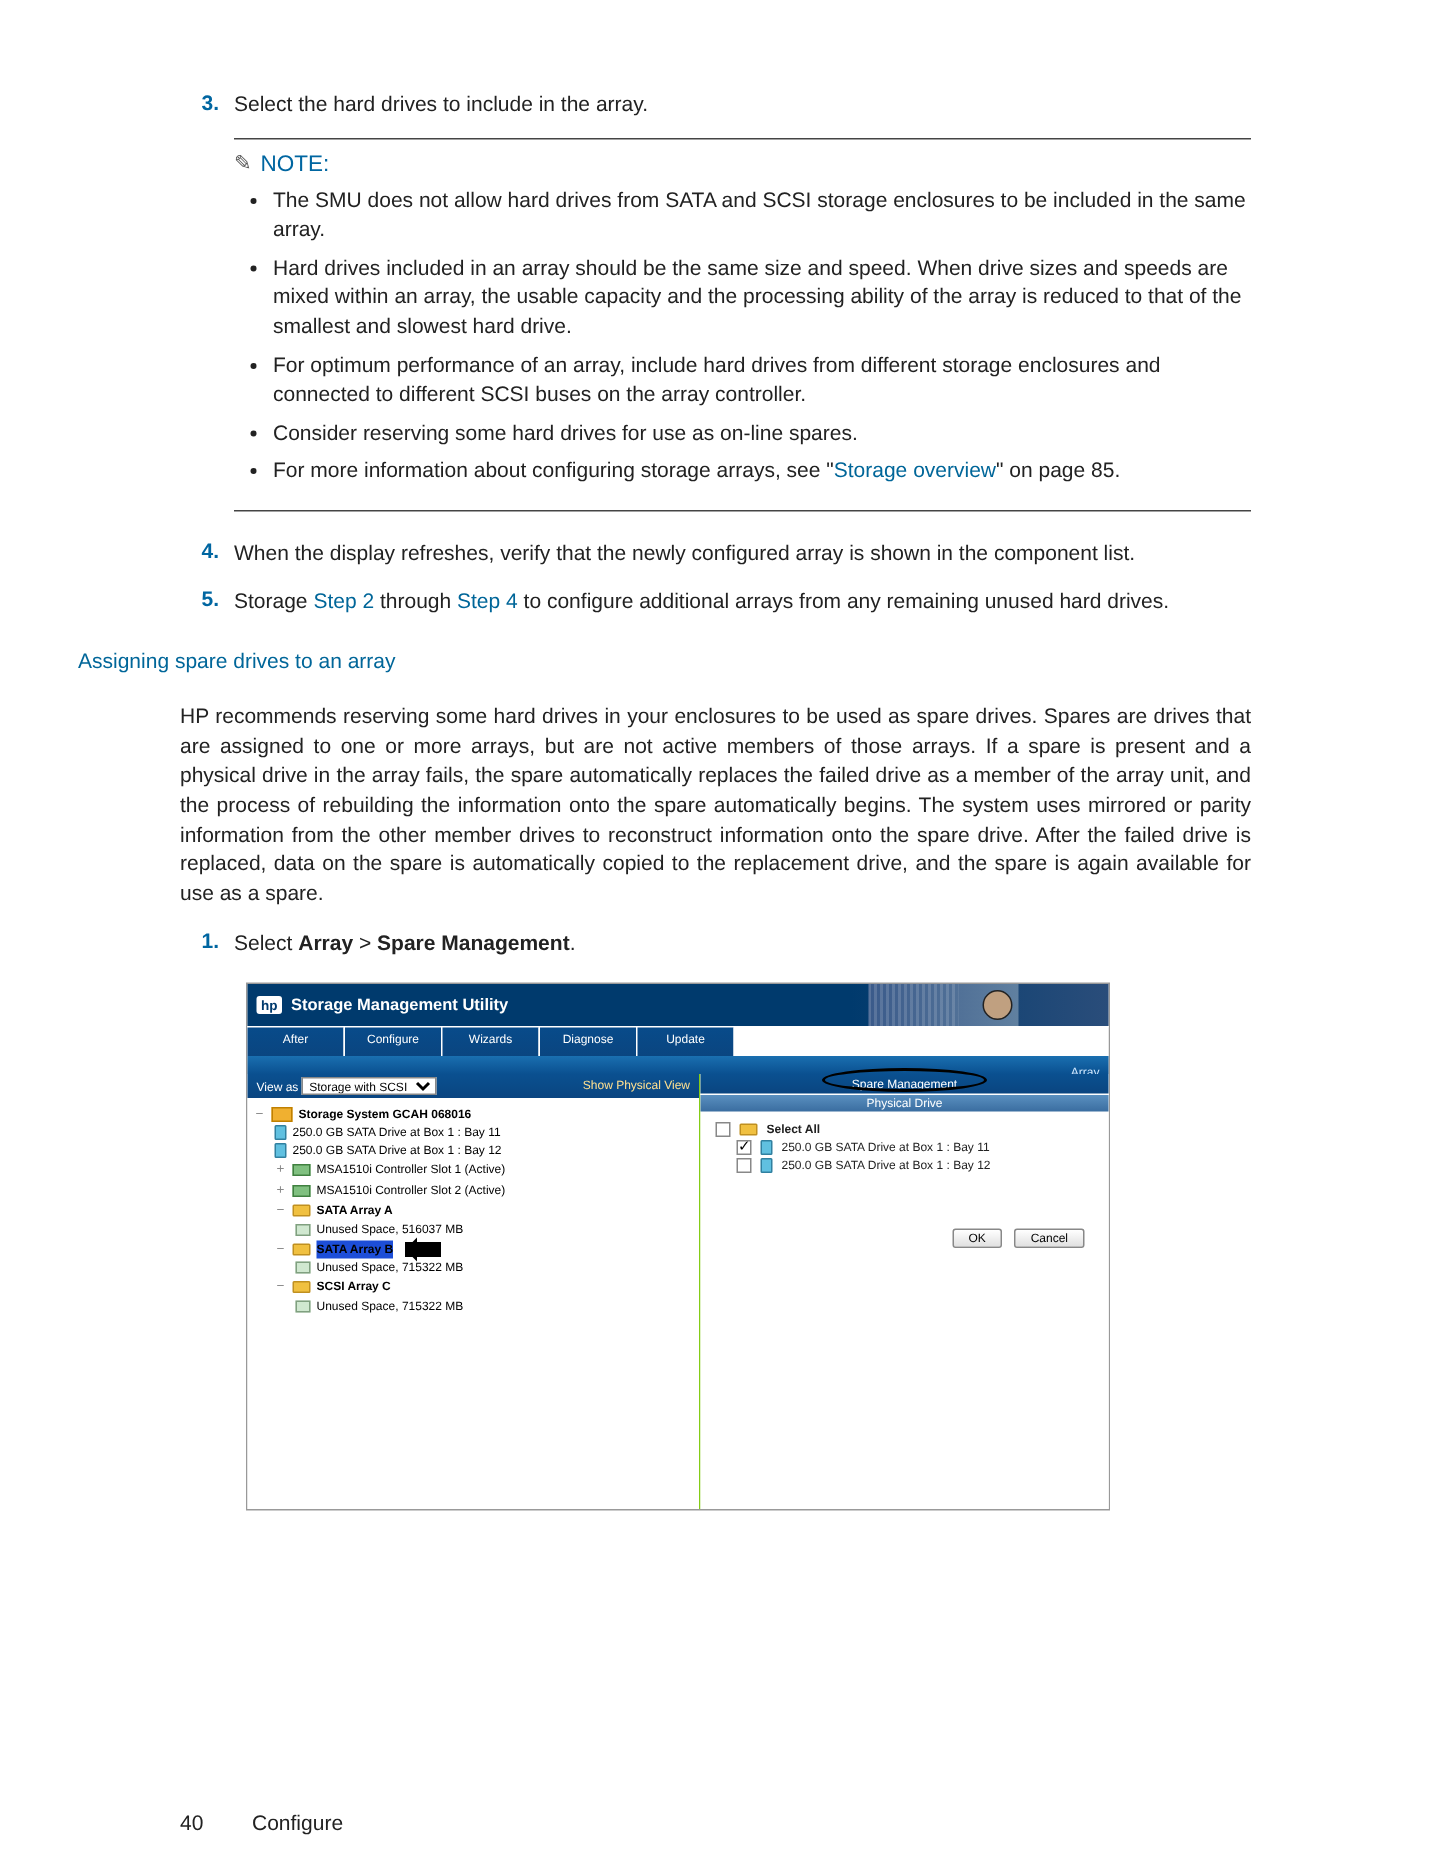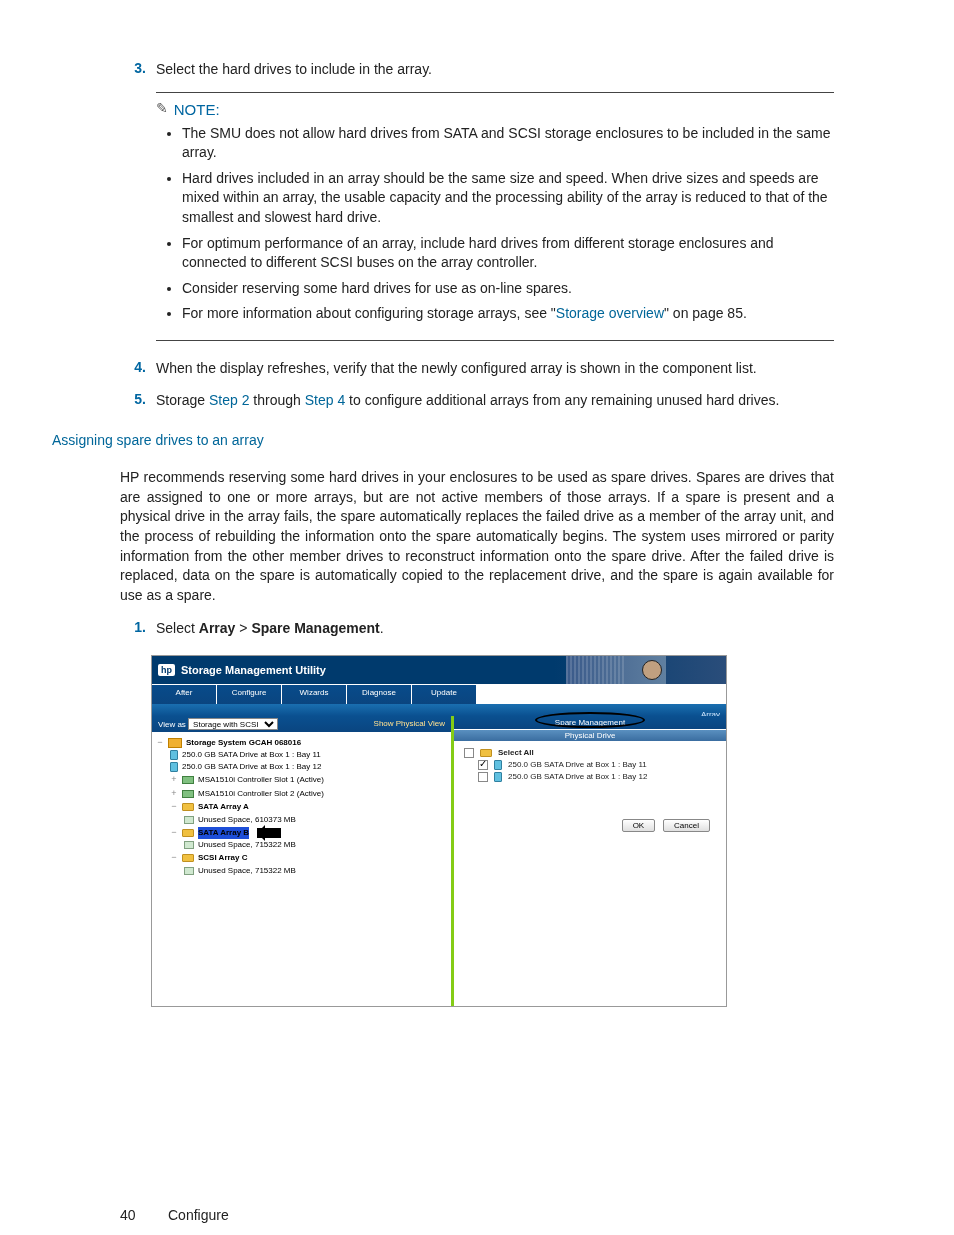--- a/index.html
+++ b/index.html
@@ -64,21 +64,21 @@
     color: #006699;
     font-size: 14px;
     margin: 22px 0 20px -68px;
   }
   .para {
     line-height: 1.4;
     margin-bottom: 14px;
     text-align: justify;
   }
   .figure {
-    margin: 16px 0 0 31px;
+    margin: 16px 0 0 44px;
     width: 574px;
     border: 1px solid #999;
     font-family: Tahoma, Arial, sans-serif;
   }
   .figure * {
     box-sizing: border-box;
   }
   .fig-top {
     background: linear-gradient(to right, #003a6d 0%, #003a6d 70%, #2a4d7a 100%);
     color: #fff;
@@ -153,21 +153,21 @@
     color: #d0e8ff;
     font-size: 8px;
   }
   .fig-body {
     display: flex;
     min-height: 290px;
     background: #fff;
   }
   .fig-left {
     width: 302px;
-    border-right: 3px solid #84cc16;
+    border-right: 1px solid #84cc16;
   }
   .fig-right {
     flex: 1;
     background:#fff;
   }
   .left-top {
     background: linear-gradient(#0a5090, #0a4580);
     color: #fff;
     font-size: 8px;
     display: flex;
@@ -409,21 +409,21 @@
             <span class="icon-ctrl"></span>
             <span>MSA1510i Controller Slot 2 (Active)</span>
           </div>
           <div class="tree-row ind1">
             <span class="toggle">−</span>
             <span class="icon-arr"></span>
             <b>SATA Array A</b>
           </div>
           <div class="tree-row ind2">
             <span class="icon-space"></span>
-            <span>Unused Space, 610373 MB</span>
+            <span>Unused Space, 516037 MB</span>
           </div>
           <div class="tree-row ind1">
             <span class="toggle">−</span>
             <span class="icon-arr"></span>
             <b class="selected">SATA Array B</b>
             <span class="arrow-mark"></span>
           </div>
           <div class="tree-row ind2">
             <span class="icon-space"></span>
             <span>Unused Space, 715322 MB</span>

